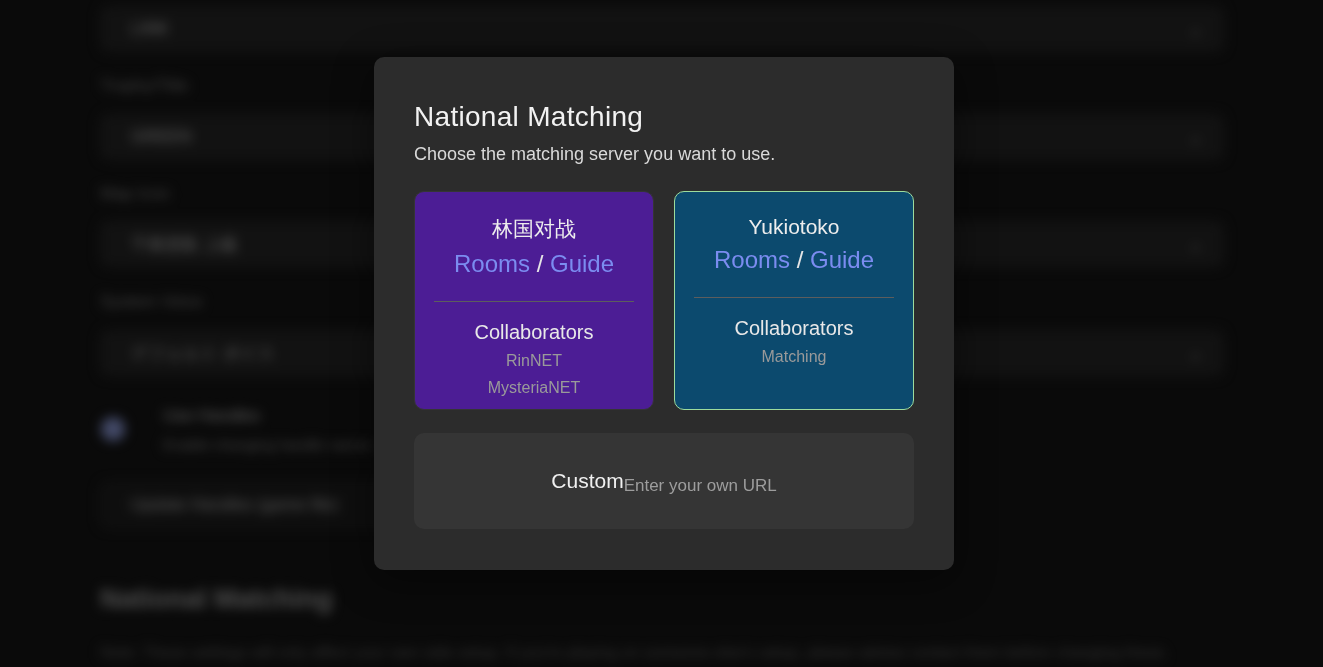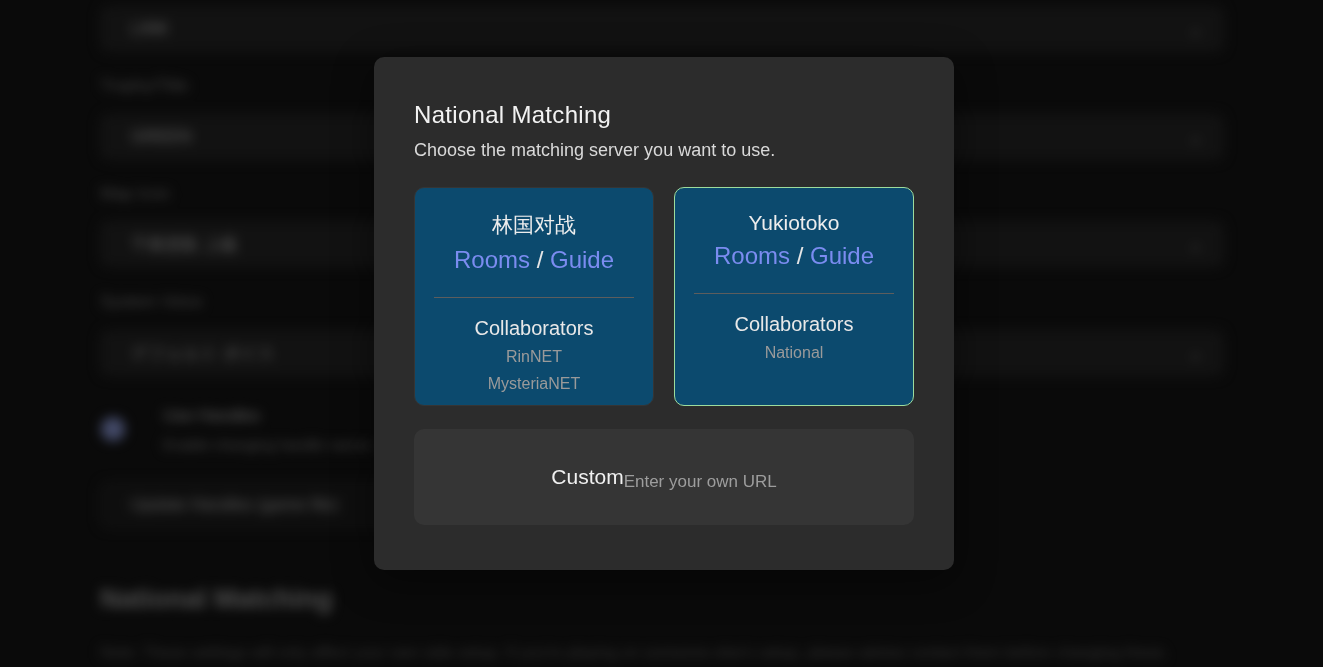--- a/index.html
+++ b/index.html
@@ -102,39 +102,39 @@
     top: 57px;
     width: 580px;
     height: 513px;
     background: #2c2c2c;
     border-radius: 10px;
     padding: 44px 40px 0 40px;
     box-shadow: 0 10px 40px rgba(0, 0, 0, 0.45);
   }
   .modal-title {
     color: #f2f2f2;
-    font-size: 24px;
+    font-size: 28px;
     font-weight: 500;
     letter-spacing: 0.3px;
   }
   .modal-subtitle {
     margin-top: 11px;
     color: #d9d9d9;
     font-size: 18px;
     font-weight: 400;
   }
   .cards-row {
     margin-top: 26px;
     display: flex;
     gap: 20px;
   }
   .server-card {
     width: 240px;
     height: 219px;
-    background: #0c4a6e;
+    background: #4c1d95;
     border: 1px solid #353535;
     border-radius: 10px;
     text-align: center;
     padding-top: 23px;
     cursor: pointer;
   }
   .server-card.selected {
     background: #0c4a6e;
     border-color: #9ddc9d;
   }
@@ -254,21 +254,21 @@
 
       <div class="server-card selected">
         <div class="server-name">Yukiotoko</div>
         <div class="server-links">
           <span class="lnk">Rooms</span>
           <span> <span>/</span> </span>
           <span class="lnk">Guide</span>
         </div>
         <hr class="card-divider">
         <div class="collab-label">Collaborators</div>
-        <div class="collab-name">National</div>
+        <div class="collab-name">Matching</div>
       </div>
     </div>
 
     <div class="custom-card">
       <div class="custom-title">Custom</div>
       <div class="custom-subtitle">Enter your own URL</div>
     </div>
   </div>
 </div>
 

